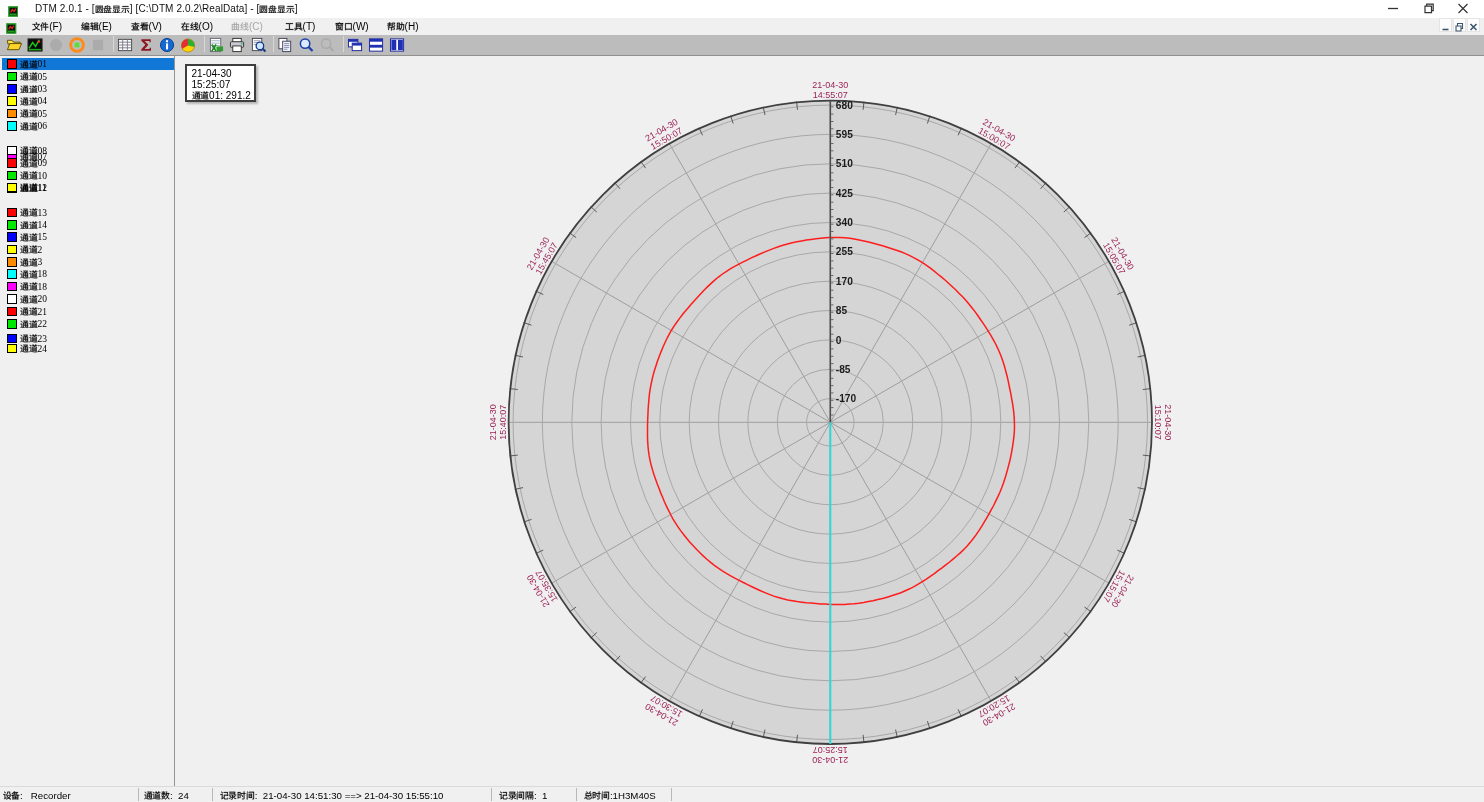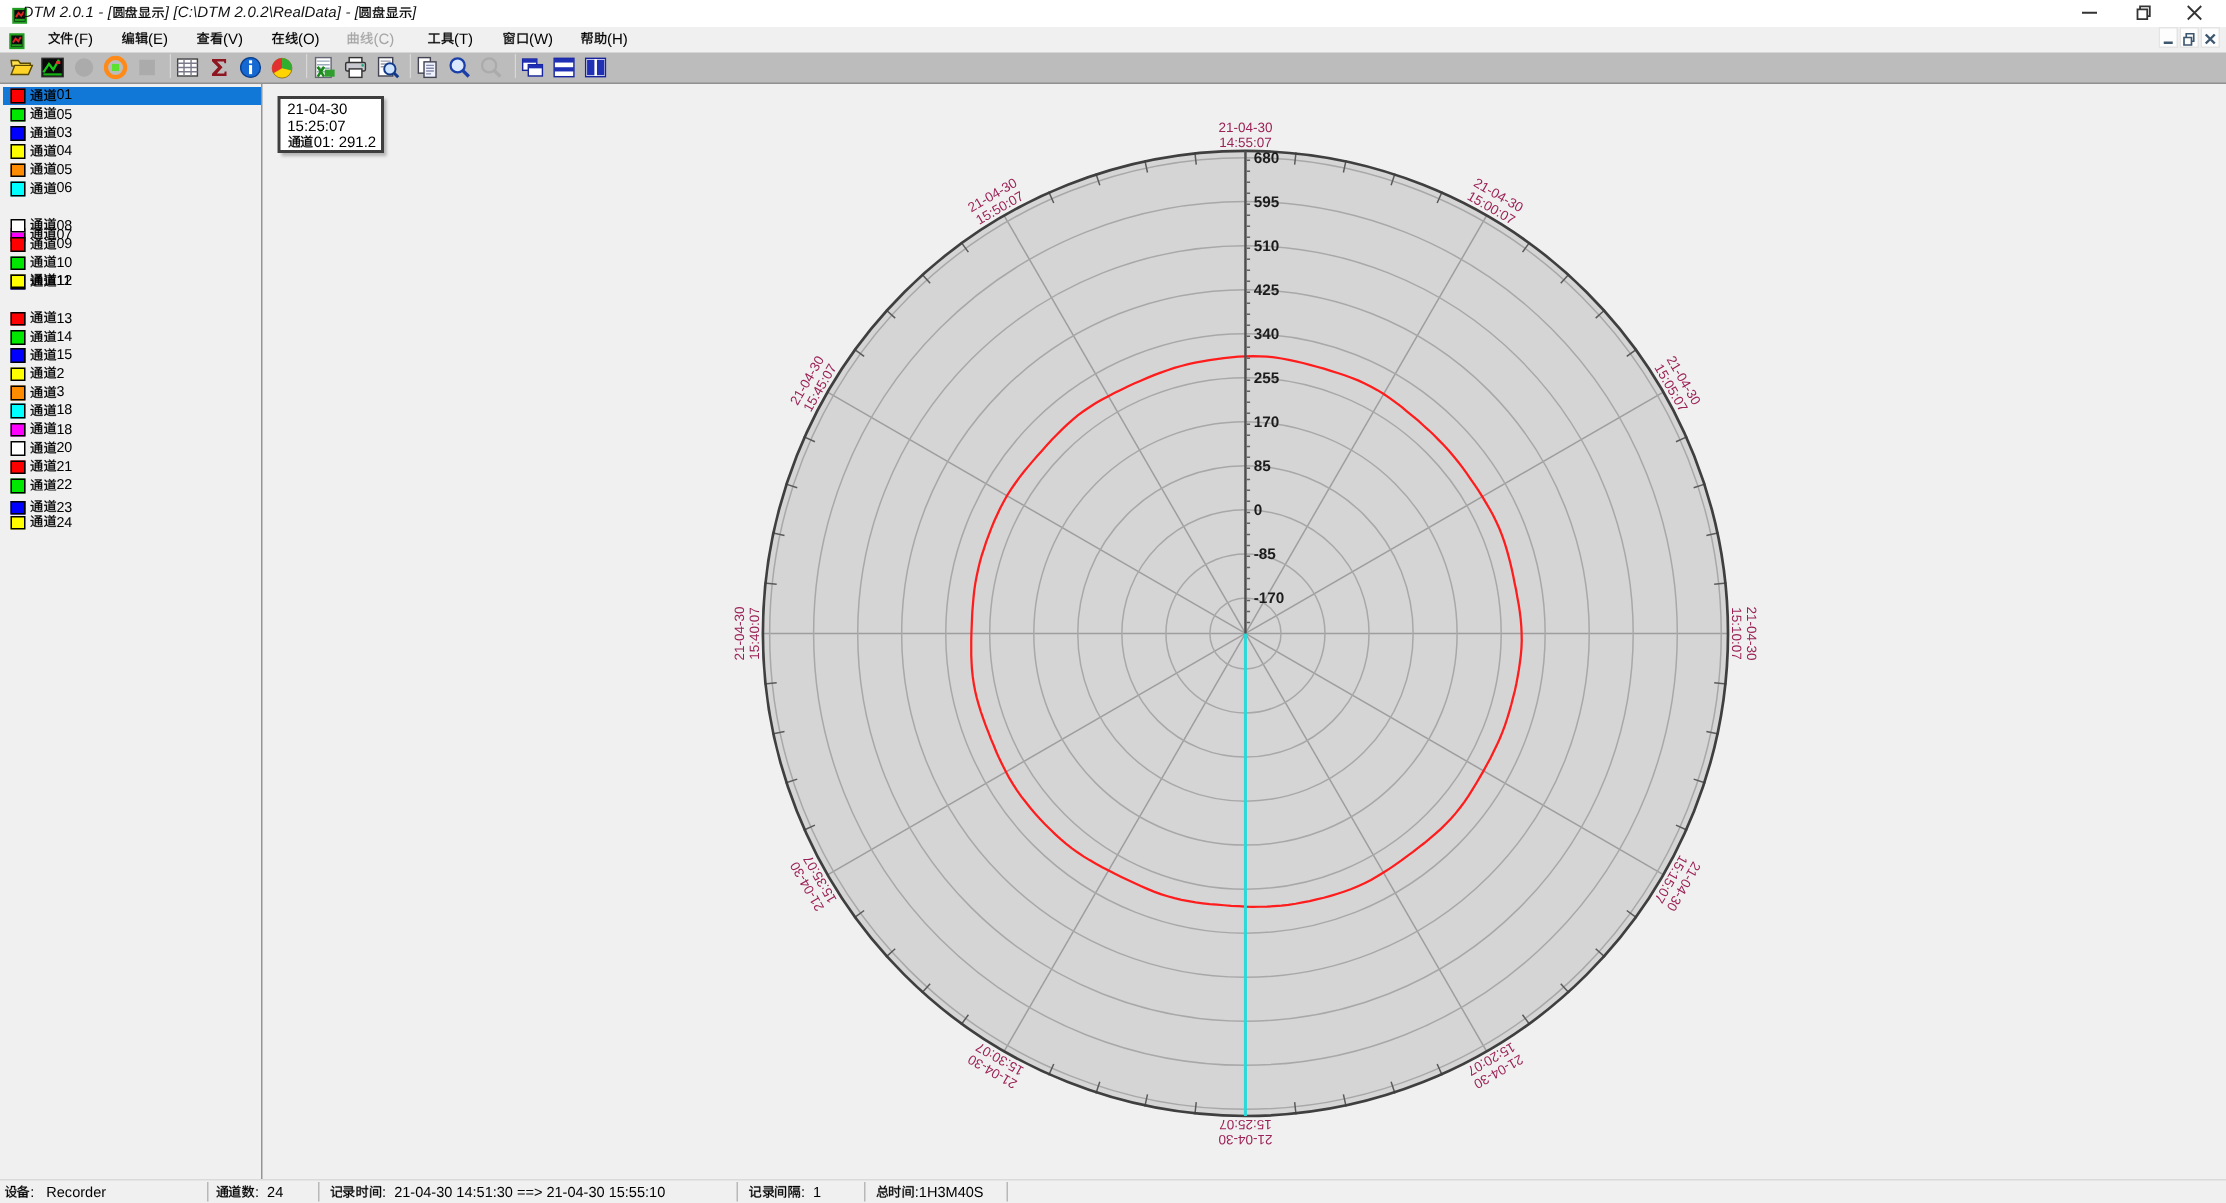--- a/index.html
+++ b/index.html
@@ -1,31 +1,31 @@
 <!DOCTYPE html>
 <html><head><meta charset="utf-8"><style>
 * { margin:0; padding:0; box-sizing:border-box; }
 html,body { width:1484px; height:802px; overflow:hidden; background:#f0f0f0;
   font-family:"Liberation Sans",sans-serif; }
 svg.k { display:inline-block; stroke:currentColor; stroke-width:24px; }
 #titlebar { position:absolute; left:0; top:0; width:1484px; height:17.5px; background:#fff; }
-#title { position:absolute; left:15px; top:3px; font-size:10px; color:#111; letter-spacing:.1px;font-style:italic; }
+#title { position:absolute; left:35px; top:3px; font-size:10px; color:#111; letter-spacing:.1px; }
 #appicon { position:absolute; left:7.5px; top:3px; }
 .capbtn { position:absolute; top:0; }
 #menubar { position:absolute; left:0; top:17.5px; width:1484px; height:17px; background:#f0f0f0; }
 .mi { position:absolute; top:3.2px; font-size:10px; }
 #mdiicon { position:absolute; left:6px; top:2.5px; }
 .mdib { position:absolute; top:.7px; width:13px; height:13.9px; background:#fdfdfd; border:1px solid #e4e4e4; }
 #toolbar { position:absolute; left:0; top:34.5px; width:1484px; height:21px; background:#bcbcbc;
   border-bottom:1px solid #909090; }
 .tbi { position:absolute; top:2.5px; }
 .tsep { position:absolute; top:1.5px; width:1px; height:16px; background:#999;
   border-right:1px solid #d8d8d8; }
 #panel { position:absolute; left:0; top:55.5px; width:175px; height:730.5px; background:#f0f0f0;
-  border-right:1px solid #949494; }
+  border-right:1px solid #949494;font-family:Liberation Serif, serif; }
 .row { position:absolute; left:0; width:174px; height:11.8px; }
 .row.sel { background:linear-gradient(to right,rgba(0,0,0,0) 0 2px,#1278d8 2px 100%); }
 .sw { position:absolute; left:7px; top:1.2px; width:9.6px; height:9.6px; border:1px solid #000; }
 .lab { position:absolute; left:20px; top:0.2px; font-size:10px; color:#000; }
 .dg { font-size:9.5px; }
 #chartarea { position:absolute; left:176px; top:55.5px; width:1308px; height:730.5px; background:#f0f0f0; }
 #tooltip { position:absolute; left:184.5px; top:64px; width:71.5px; height:37.5px; background:#fff;
   border:2px solid #3e3e3e; box-shadow:2px 2px 2px rgba(0,0,0,.25); font-size:10px; color:#000;
   padding:1.5px 0 0 5px; line-height:11.2px; z-index:5; }
 #statusbar { position:absolute; left:0; top:786px; width:1484px; height:16px; background:#f0f0f0;

